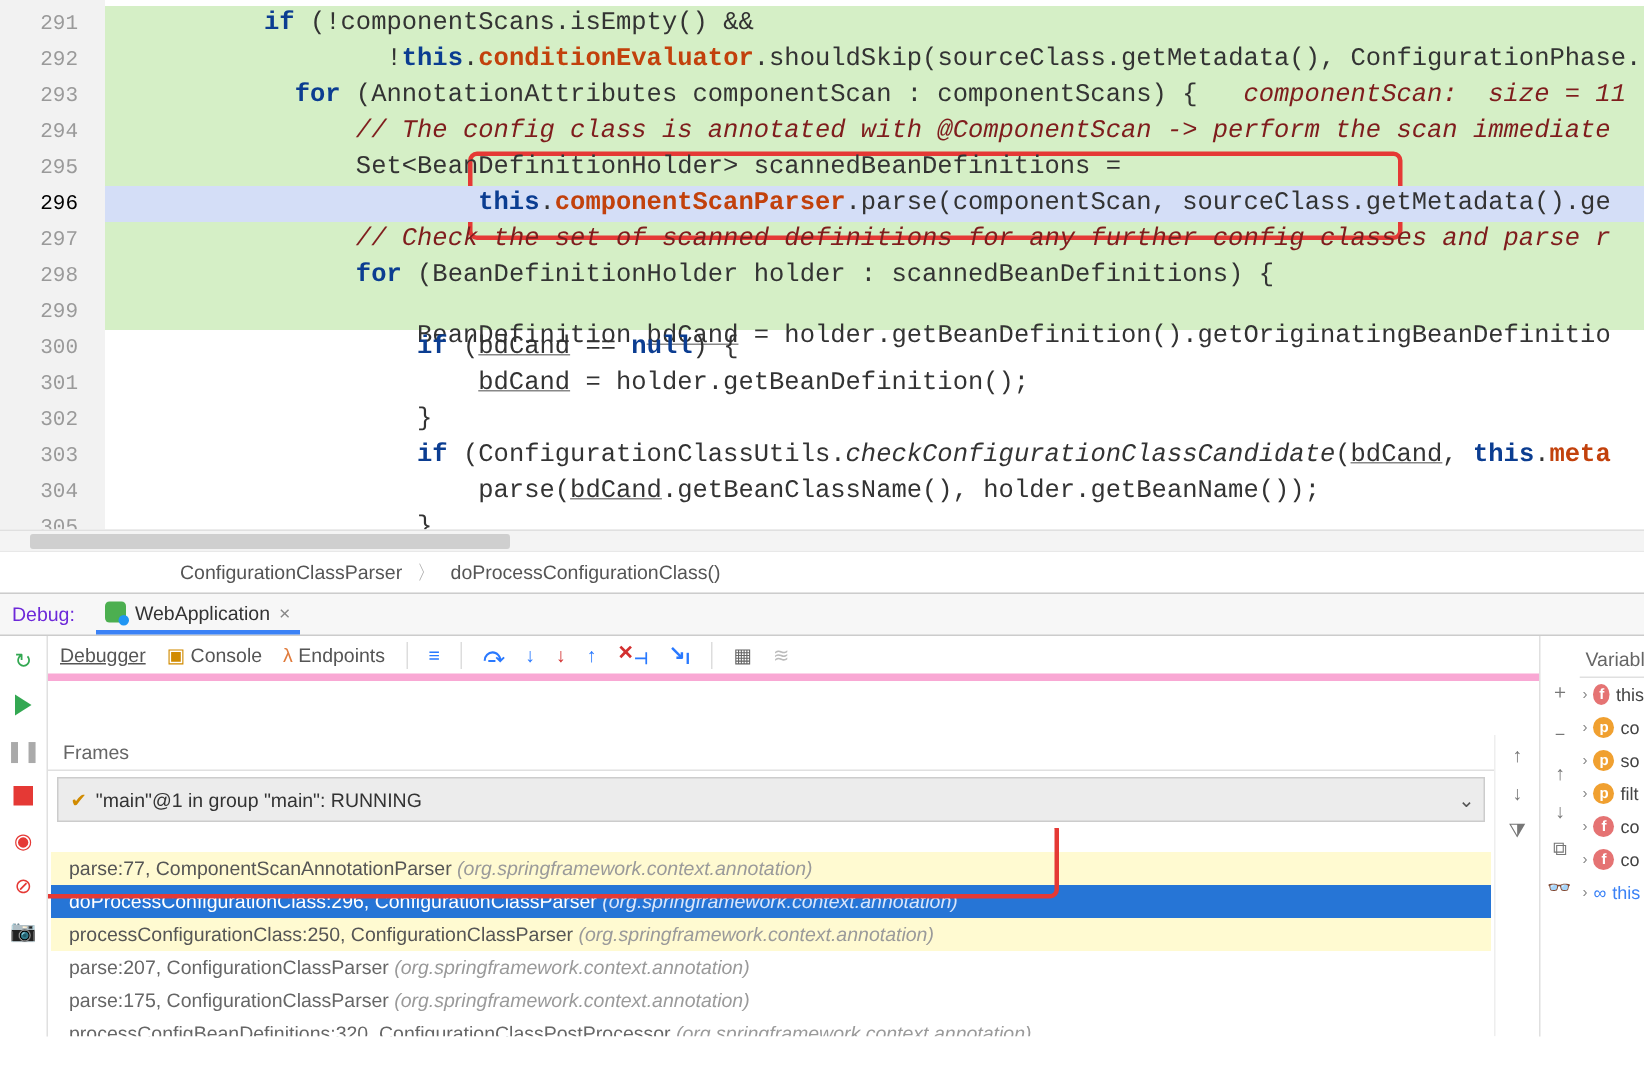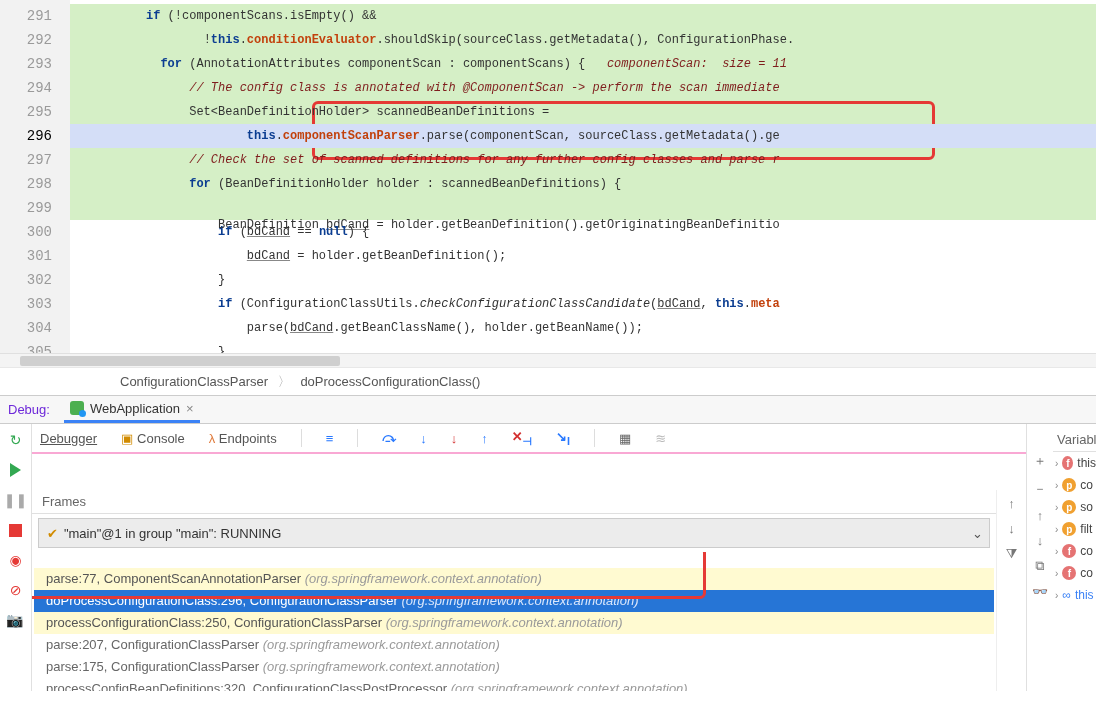--- a/index.html
+++ b/index.html
@@ -2,21 +2,21 @@
 <html><head>
 <meta charset="utf-8">
 <style>
   * { box-sizing: border-box; margin: 0; padding: 0; }
   body { font-family: "Segoe UI", Arial, sans-serif; font-size: 13px; color: #333; background: #fff; overflow: hidden; width: 1096px; height: 719px; }
   .editor-area { height: 395px; display: flex; flex-direction: column; }
   .code-block { flex: 1; display: flex; overflow: hidden; background:#fff;}
   .gutter { width: 70px; background: #f2f2f2; color:#9a9a9a; font-family: Consolas, "Courier New", monospace; font-size:14px; padding-top:4px;}
   .gutter div { height:24px; line-height:24px; text-align:right; padding-right:18px;}
   .gutter .hl { color:#000000;}
-  .code-col { flex:1; position:relative; font-family: Consolas, "Courier New", monospace; font-size:12px; overflow:hidden;}
+  .code-col { flex:1; position:relative; font-family: Consolas, "Courier New", monospace; font-size:17px; overflow:hidden;}
   .bg-green { position:absolute; left:0; right:0; background:#d5efc6; }
   .code-line { position:relative; height:24px; line-height:24px; white-space: pre; padding-left:4px;}
   .current-line { background:#d4def7;}
   .kw { color:#0b3d91; font-weight:bold;}
   .field { color:#c2410c; font-weight:bold;}
   .comment { color:#7f1d1d; font-style:italic;}
   .call-it { font-style:italic;}
   .underline { text-decoration: underline; text-decoration-color:#888;}
   .red-box { position:absolute; border:3px solid #e53935; border-radius:6px;}
   .hscroll { height:14px; background:#f4f4f4; border-top:1px solid #e0e0e0; position:relative;}
@@ -27,21 +27,21 @@
   .debug-bar .label{ color:#6d28d9; margin-right:14px;}
   .tab-active{ display:flex; align-items:center; gap:6px; height:100%; border-bottom:3px solid #3b82f6; padding:0 6px; color:#333;}
   .run-ico{ width:14px;height:14px; display:inline-block; background:#4caf50; border-radius:3px; position:relative;}
   .run-ico::after{content:""; position:absolute; right:-2px; bottom:-2px; width:7px;height:7px;border-radius:50%; background:#2196f3;}
   .close-x{ color:#888; font-size:13px;}
   .lower { display:flex; height: 267px; }
   .left-rail{ width:32px; border-right:1px solid #e0e0e0; display:flex; flex-direction:column; align-items:center; padding-top:6px; gap:10px;}
   .rail-btn{ width:20px;height:20px; display:flex;align-items:center;justify-content:center; cursor:pointer; font-size:14px;}
   .g-play{width:0;height:0;border-left:11px solid #33a852;border-top:7px solid transparent;border-bottom:7px solid transparent;}
   .main-dbg{ flex:1; display:flex; flex-direction:column; overflow:hidden;}
-  .toolbar{ height:30px; border-bottom:2px solid #f9a8d4; display:flex; align-items:center; padding-left:8px; gap:24px;}
+  .toolbar{ height:30px; border-bottom:5px solid #f9a8d4; display:flex; align-items:center; padding-left:8px; gap:14px;}
   .tool-tab{ color:#555;}
   .tool-sep{ width:1px; height:18px; background:#ddd;}
   .ticon{ color:#2979ff; font-weight:bold;}
   .frames-head{ height:24px; border-bottom:1px solid #e0e0e0; padding-left:10px; line-height:24px; color:#666;}
   .frames-left{ flex:1; display:flex; flex-direction:column; overflow:hidden;}
   .thread-row{ height:30px; display:flex; align-items:center; background:#ececec; border:1px solid #ccc; margin:4px 6px 4px 6px; padding:0 8px; position:relative;}
   .thread-row .chev{position:absolute; right:6px; color:#555;}
   .check{ color:#d18b00; margin-right:6px;}
   .frame-list{ flex:1; overflow:hidden; padding:16px 2px; position:relative;}
   .frame-row{ height:22px; line-height:22px; padding-left:12px; white-space:nowrap; color:#9a9a9a; font-style:italic; overflow:hidden;}

